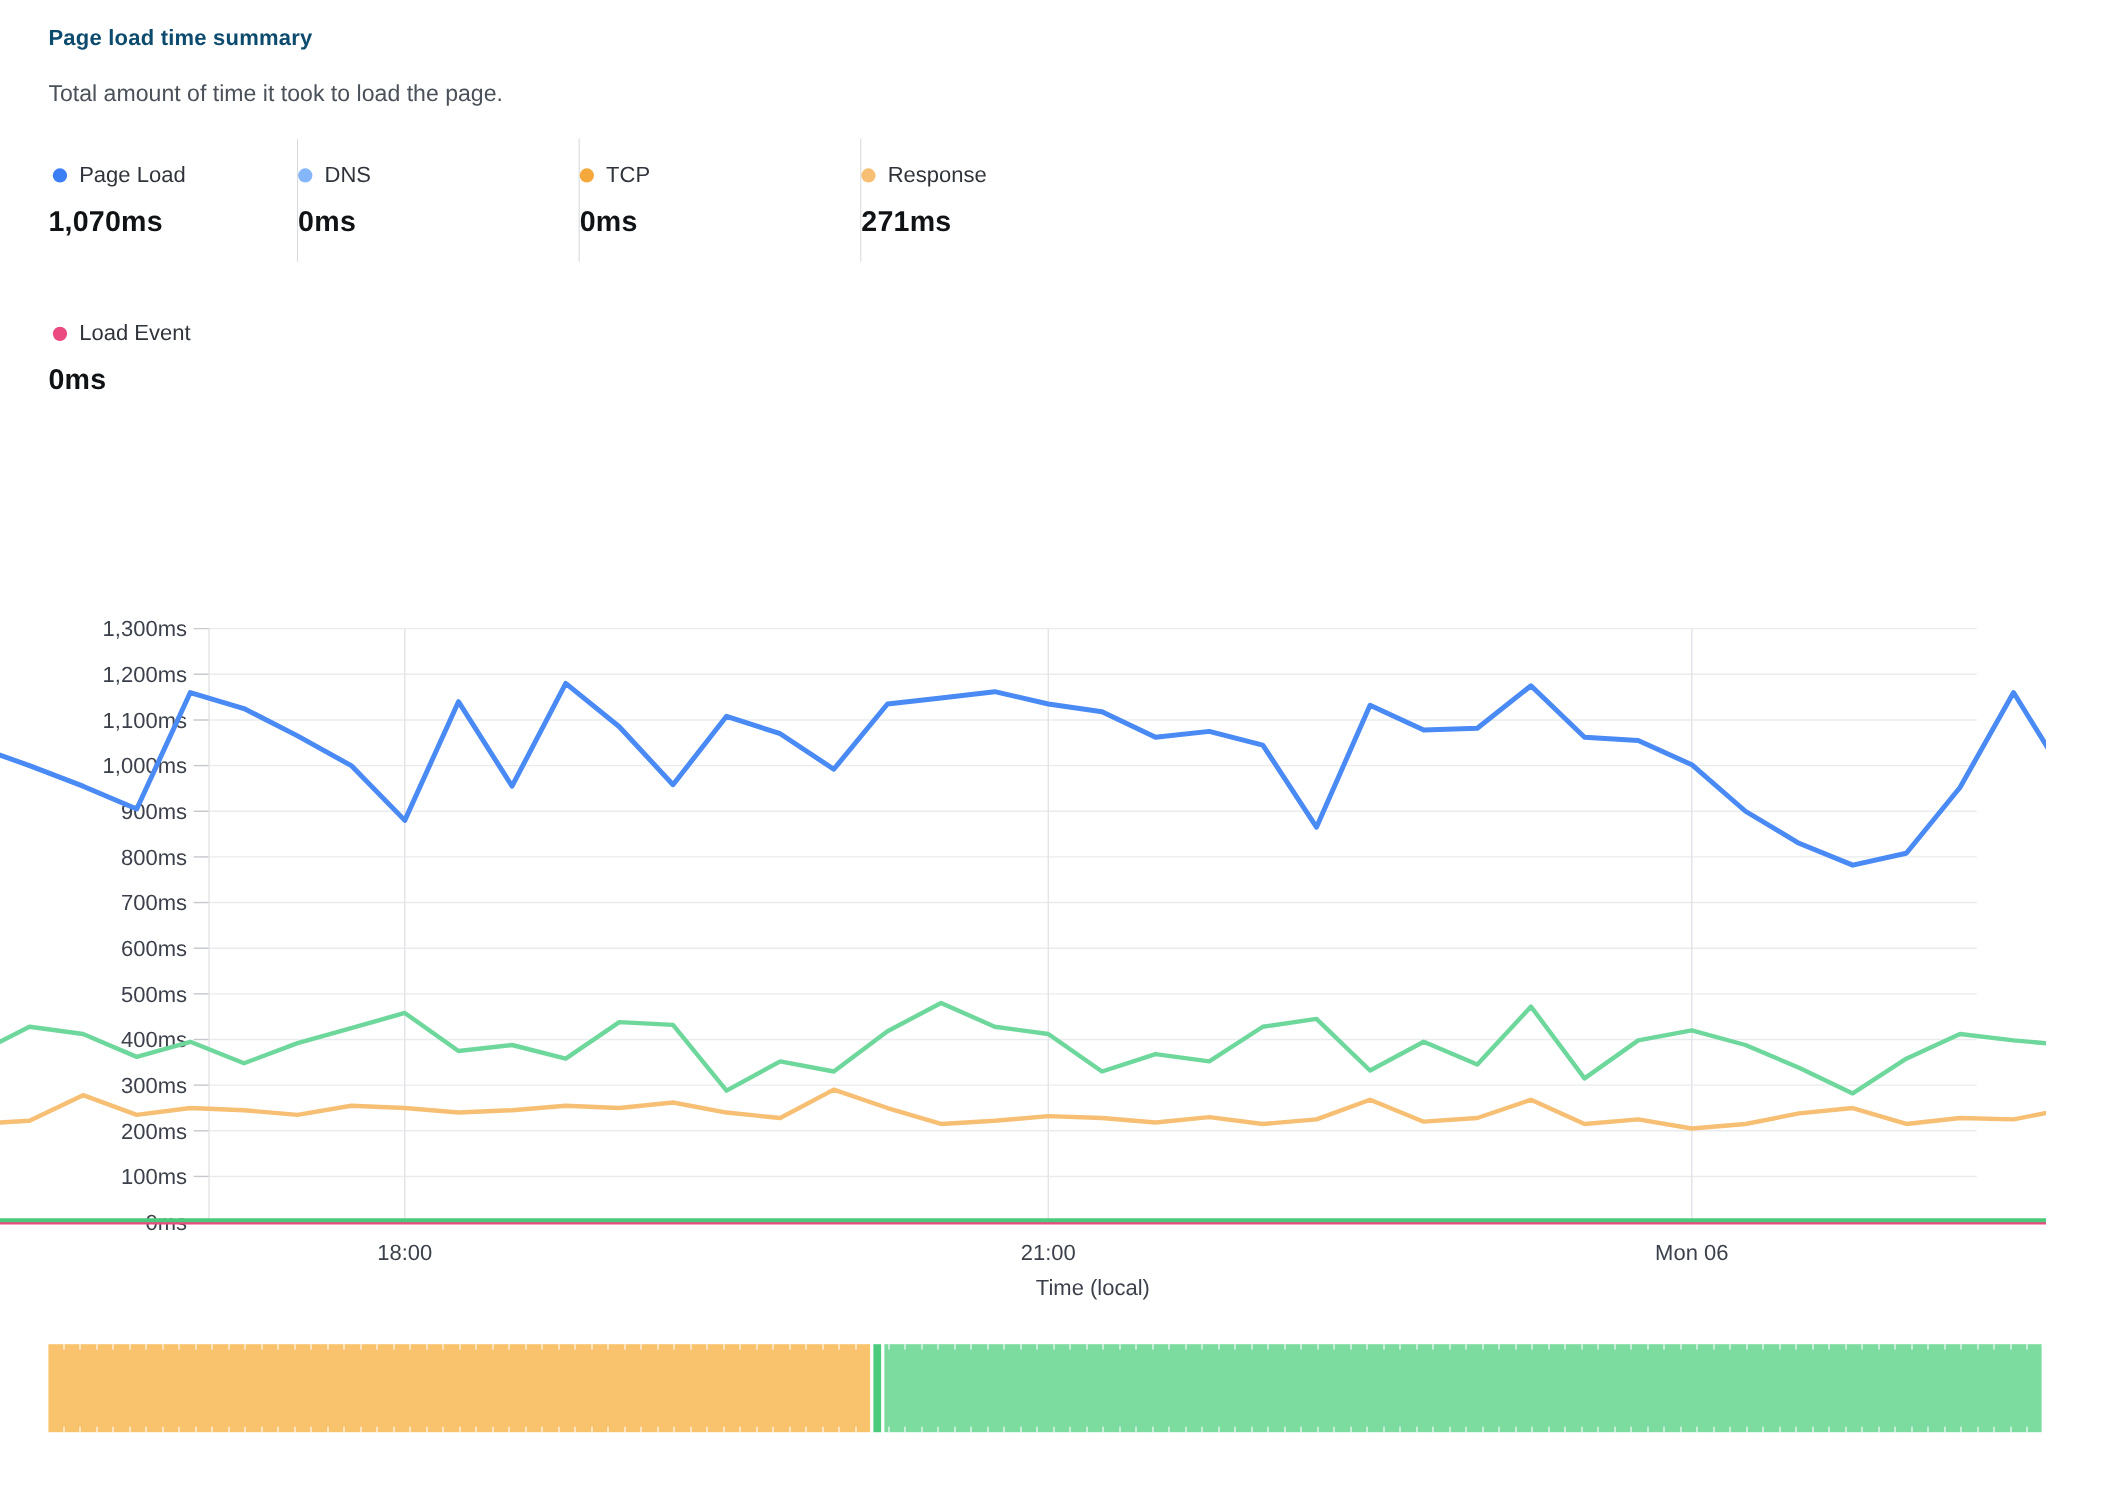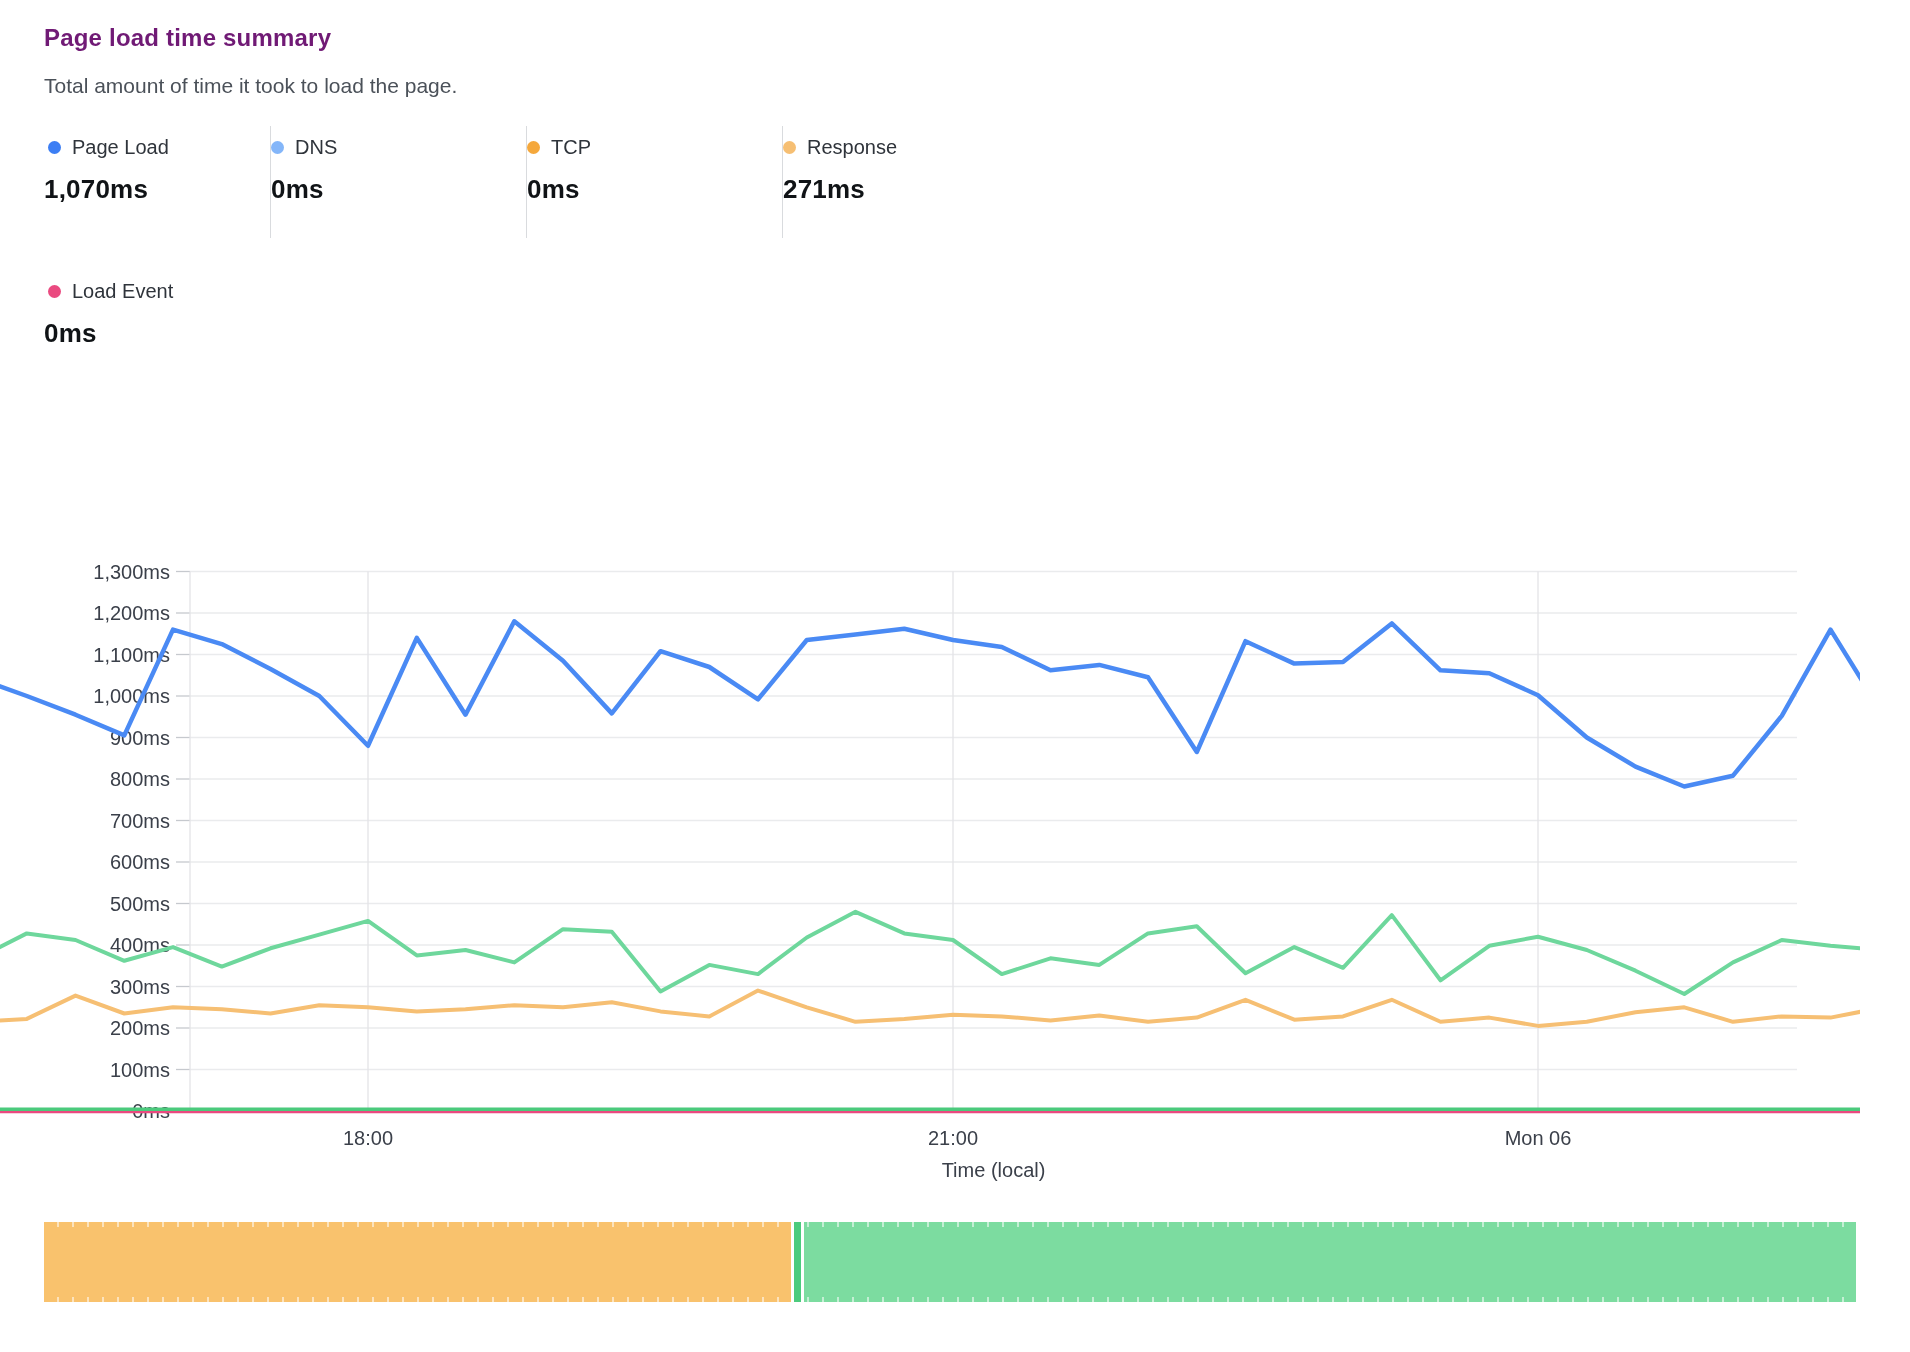--- a/index.html
+++ b/index.html
@@ -1,24 +1,24 @@
 <!DOCTYPE html>
 <html><head>
 <meta charset="utf-8">
 <style>
   html,body{margin:0;padding:0;background:#ffffff;}
   body{width:1910px;height:1352px;position:relative;font-family:"Liberation Sans",sans-serif;overflow:hidden;}
 
-  .title{position:absolute;left:44px;top:24px;font-size:24px;font-weight:700;color:#701a75;letter-spacing:.2px;}
+  .title{position:absolute;left:44px;top:24px;font-size:20px;font-weight:700;color:#0c4a6e;letter-spacing:.2px;}
   .subtitle{position:absolute;left:44px;top:74px;font-size:21px;color:#4b5159;}
 
   .stats{position:absolute;left:44px;top:126px;display:flex;}
   .stat{width:256px;height:112px;border-left:1px solid #d9dbde;box-sizing:border-box;}
   .stat:first-child{width:226px;border-left:none;padding-left:0;}
-  .stat-top{display:flex;align-items:center;height:26px;margin-top:8px;text-align:center;}
+  .stat-top{display:flex;align-items:center;height:26px;margin-top:20px;text-align:center;}
   .stat:first-child .stat-top{padding-left:4px;}
   .dot{width:13px;height:13px;border-radius:50%;margin-right:11px;flex:0 0 13px;}
   .stat-label{font-size:20px;color:#2f343b;white-space:nowrap;}
   .stat-value{margin-top:14px;font-size:26px;font-weight:700;color:#101316;letter-spacing:.2px;}
 
   .stats2{position:absolute;left:44px;top:270px;}
   .stats2 .stat{border-left:none;padding-left:0;width:300px;height:auto;}
   .stats2 .stat-top{padding-left:4px;}
 
   .chart-svg{position:absolute;left:0;top:553px;}

